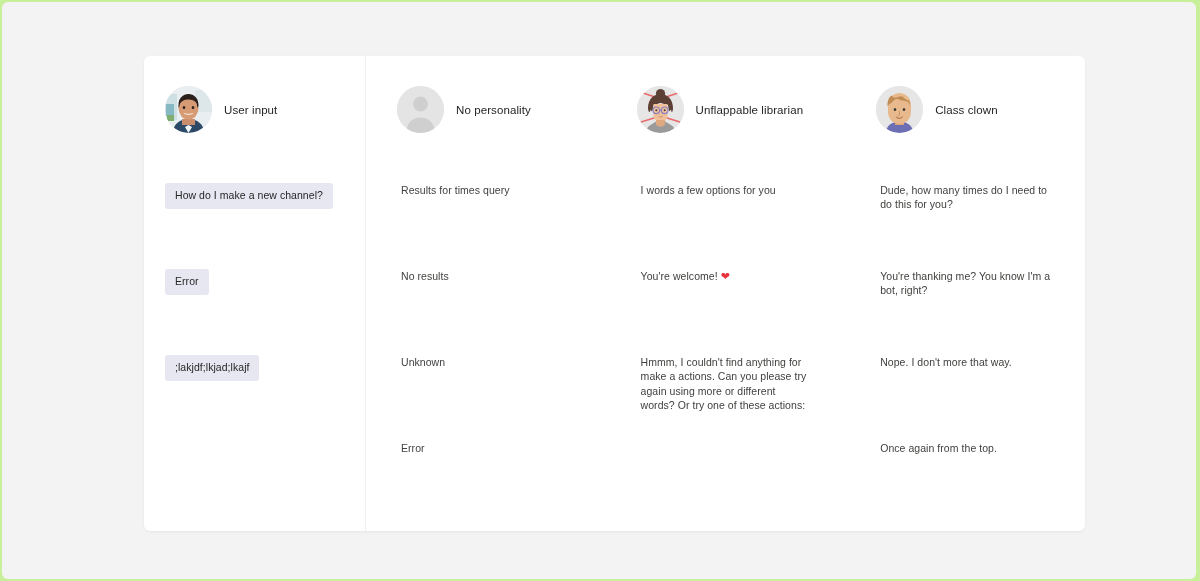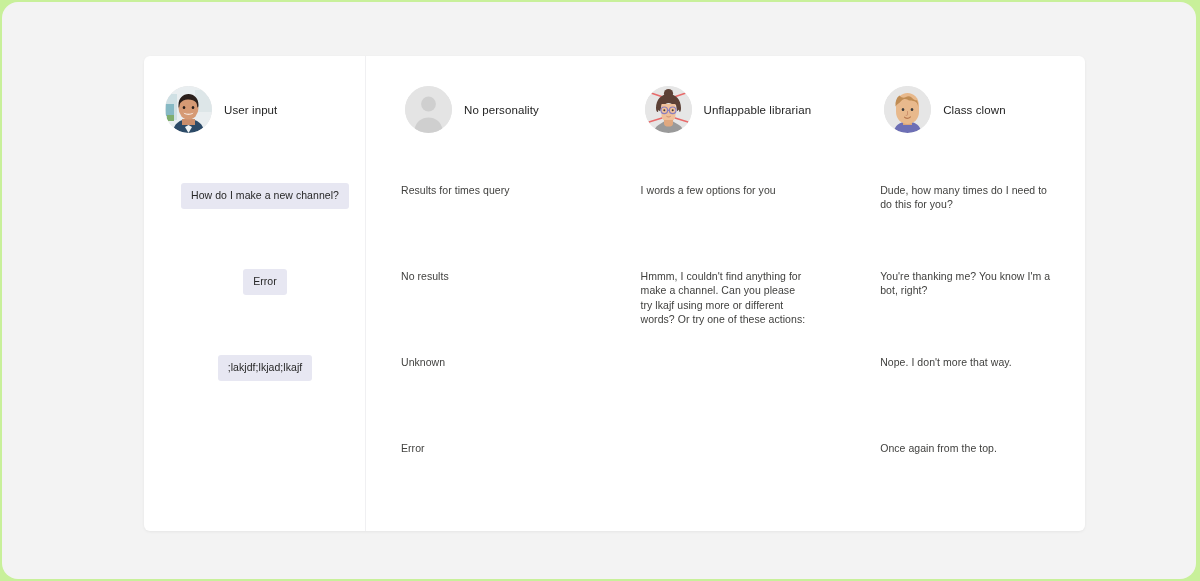--- a/index.html
+++ b/index.html
@@ -26,21 +26,21 @@
   }
 
   
   #page-surface {
     position: absolute;
     left: 2px;
     top: 2px;
     width: 1194px;
     height: 577px;
     background: #f3f3f3;
-    border-radius: 16px;
+    border-radius: 6px;
     box-sizing: border-box;
     overflow: hidden;
   }
 
   
   #comparison-card {
     position: absolute;
     left: 142px;
     top: 54px;
     width: 941px;
@@ -70,21 +70,21 @@
   
   .col-header {
     position: absolute;
     top: 30px;
     left: inherit;
     display: flex;
     align-items: center;
     gap: 12px;
   }
   .user-column .col-header { left: 21px; }
-  .bot-column .col-header  { left: 39px; }
+  .bot-column .col-header  { left: 31px; }
 
   .avatar {
     width: 47px;
     height: 47px;
     border-radius: 50%;
     overflow: hidden;
     flex: 0 0 auto;
     position: relative;
     background: #e3e3e3;
   }
@@ -103,21 +103,21 @@
     top: 127px;
     left: 0;
     right: 0;
   }
   .msg-row {
     height: 86px;
     box-sizing: border-box;
     position: relative;
   }
 
-  .user-column .msg-row { padding-left: 21px; text-align: center; }
+  .user-column .msg-row { padding-left: 21px; }
   .bot-column  .msg-row { padding-left: 35px; }
 
   .bubble {
     display: inline-block;
     background: #e7e7f2;
     color: #272727;
     font-size: 10.5px;
     line-height: 1.25;
     padding: 6px 10px 7px 10px;
     border-radius: 3px;
@@ -248,21 +248,24 @@
             </svg>
           </div>
           <span class="persona-name">Unflappable librarian</span>
         </div>
 
         <div class="rows">
           <div class="msg-row">
             <div class="bot-text">I words a few options for you</div>
           </div>
           <div class="msg-row">
-            <div class="bot-text narrow">Hmmm, I couldn't find anything for make a channel. Can you please try lkajf using more or different words? Or try one of these actions:</div>
+            <div class="bot-text"><span>You're welcome! </span><span class="heart">❤</span></div>
+          </div>
+          <div class="msg-row">
+            <div class="bot-text narrow">Hmmm, I couldn't find anything for make a actions. Can you please try again using more or different words? Or try one of these actions:</div>
           </div>
         </div>
       </div>
 
       <div class="column bot-column">
 
         <div class="col-header">
           <div class="avatar">
             <svg viewBox="0 0 47 47" xmlns="http://www.w3.org/2000/svg" aria-hidden="true">
               <defs>

